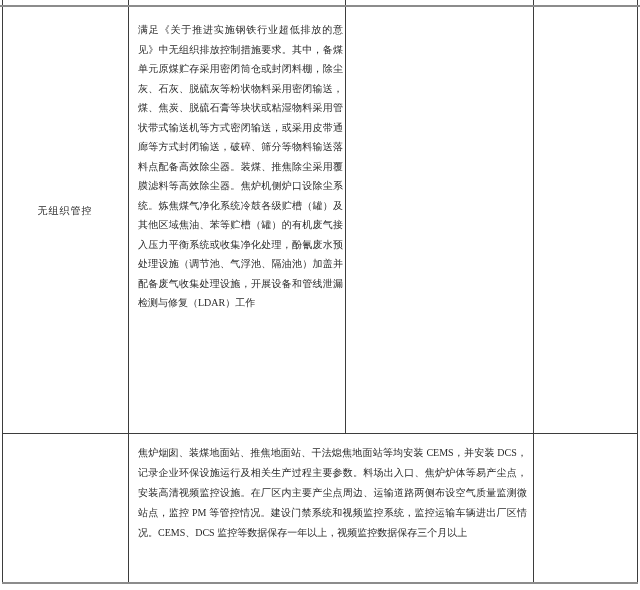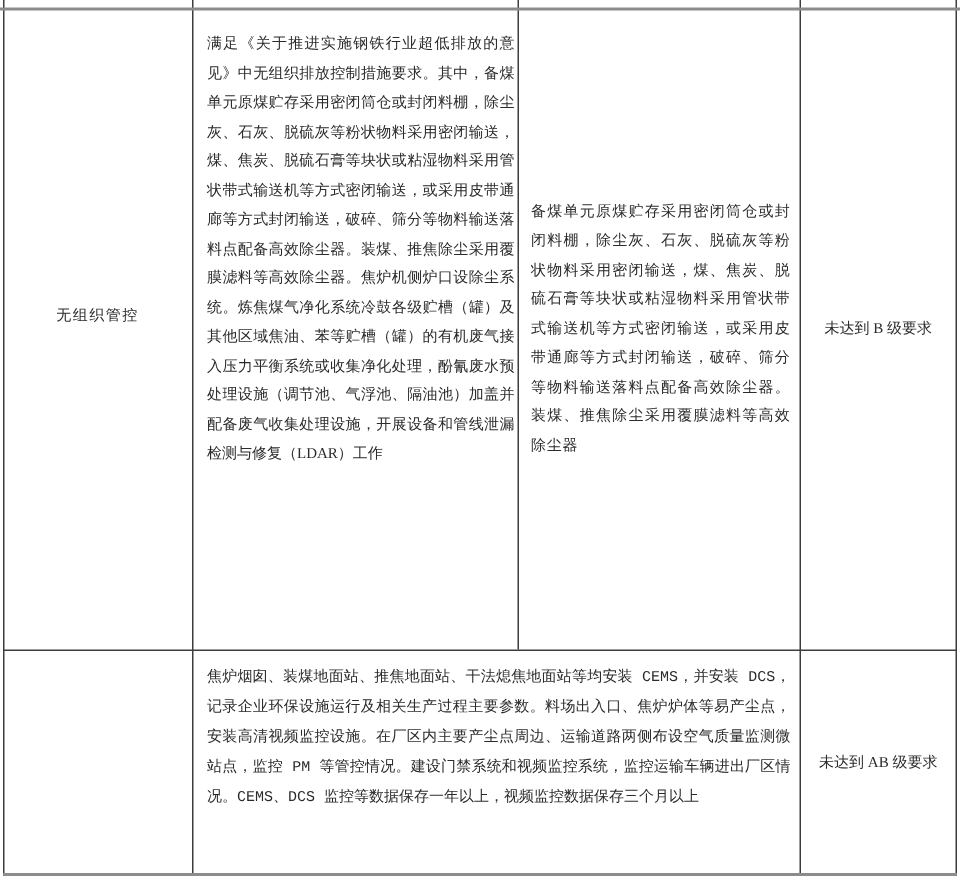--- a/index.html
+++ b/index.html
@@ -78,30 +78,21 @@
   <div class="line gray" style="left:2px; top:582px; width:636px; height:2px;"></div>
 
   <div class="cell center-both" style="left:3px; top:7px; width:124px; height:407px;">
     <span class="cat-label">无组织管控</span>
   </div>
 
   <div class="cell" style="left:129px; top:7px; width:216px; height:425px;">
     <div class="just req-row1">满足《关于推进实施钢铁行业超低排放的意见》中无组织排放控制措施要求。其中，备煤单元原煤贮存采用密闭筒仓或封闭料棚，除尘灰、石灰、脱硫灰等粉状物料采用密闭输送，煤、焦炭、脱硫石膏等块状或粘湿物料采用管状带式输送机等方式密闭输送，或采用皮带通廊等方式封闭输送，破碎、筛分等物料输送落料点配备高效除尘器。装煤、推焦除尘采用覆膜滤料等高效除尘器。焦炉机侧炉口设除尘系统。炼焦煤气净化系统冷鼓各级贮槽（罐）及其他区域焦油、苯等贮槽（罐）的有机废气接入压力平衡系统或收集净化处理，酚氰废水预处理设施（调节池、气浮池、隔油池）加盖并配备废气收集处理设施，开展设备和管线泄漏检测与修复（LDAR）工作</div>
   </div>
 
-  <div class="cell vcenter" style="left:346px; top:7px; width:187px; height:425px;">
-    <div class="just actual-inner">备煤单元原煤贮存采用密闭筒仓或封闭料棚，除尘灰、石灰、脱硫灰等粉状物料采用密闭输送，煤、焦炭、脱硫石膏等块状或粘湿物料采用管状带式输送机等方式密闭输送，或采用皮带通廊等方式封闭输送，破碎、筛分等物料输送落料点配备高效除尘器。装煤、推焦除尘采用覆膜滤料等高效除尘器</div>
-  </div>
-
-  <div class="cell center-both" style="left:534px; top:7px; width:103px; height:425px;">
-    <div class="concl-inner">未达到 B 级要求</div>
-  </div>
 
 
-  <div class="cell" style="left:129px; top:434px; width:404px; height:148px;font-family:Liberation Mono, monospace;">
+
+  <div class="cell" style="left:129px; top:434px; width:404px; height:148px;">
     <div class="just req-row2">焦炉烟囱、装煤地面站、推焦地面站、干法熄焦地面站等均安装 CEMS，并安装 DCS，记录企业环保设施运行及相关生产过程主要参数。料场出入口、焦炉炉体等易产尘点，安装高清视频监控设施。在厂区内主要产尘点周边、运输道路两侧布设空气质量监测微站点，监控 PM 等管控情况。建设门禁系统和视频监控系统，监控运输车辆进出厂区情况。CEMS、DCS 监控等数据保存一年以上，视频监控数据保存三个月以上</div>
   </div>
 
-  <div class="cell center-both" style="left:534px; top:434px; width:103px; height:148px;">
-    <div class="concl-inner">未达到 AB 级要求</div>
-  </div>
 
 </div>
 
 </body></html>

